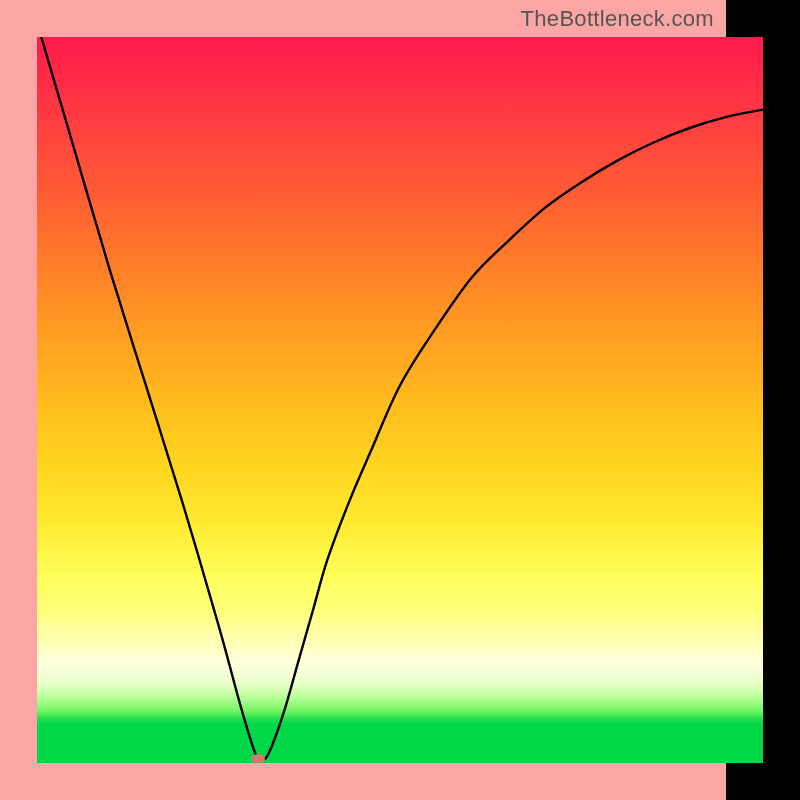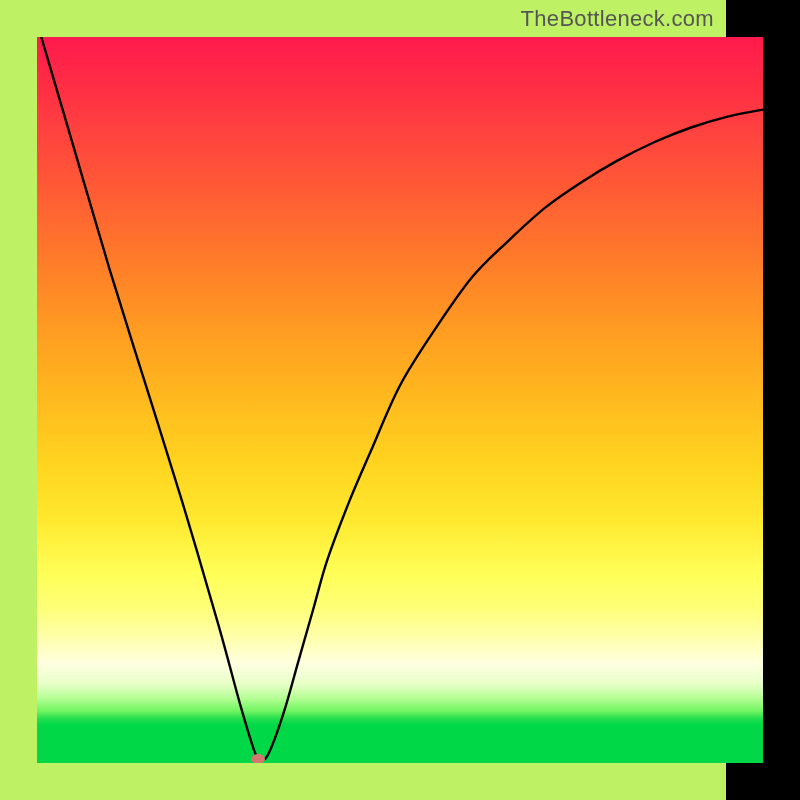--- a/index.html
+++ b/index.html
@@ -10,21 +10,21 @@
     background: #000;
     font-family: Arial, Helvetica, sans-serif;
     overflow: hidden;
   }
   .frame {
     position: absolute;
     left: 0;
     top: 0;
     width: 726px;
     height: 800px;
-    background: #bef264;
+    background: #fca5a5;
   }
   .plot-area {
     position: absolute;
     left: 37px;
     top: 37px;
     width: 726px;
     height: 726px;
     overflow: hidden;
   }
   .gradient {

